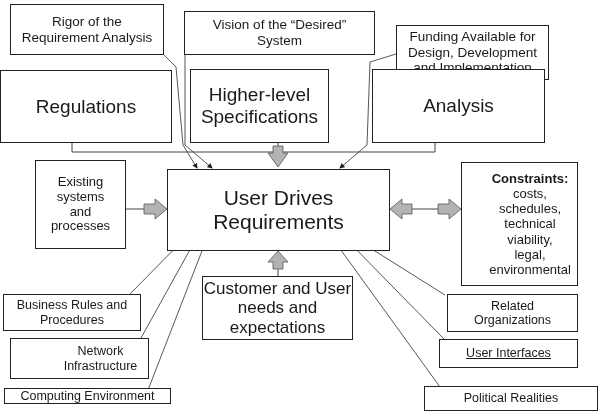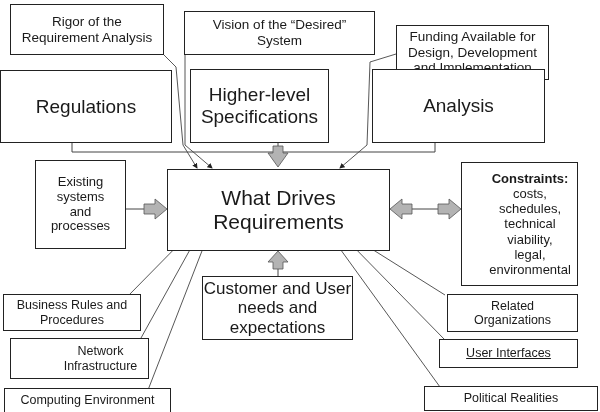--- a/index.html
+++ b/index.html
@@ -60,21 +60,21 @@
 System</div>
 <div class="box md" style="left:396px; top:0px; width:153px; height:55px;margin-top:25px;">Funding Available for
 Design, Development
 and Implementation</div>
 
 <div class="box lg" style="left:0px; top:70px; width:172px; height:73px;">Regulations</div>
 <div class="box lg" style="left:190px; top:69px; width:139px; height:74px;">Higher-level
 Specifications</div>
 <div class="box lg" style="left:372px; top:69px; width:173px; height:74px;">Analysis</div>
 
-<div class="box xl" style="left:167px; top:169px; width:223px; height:82px;">What Drives
+<div class="box xl" style="left:167px; top:169px; width:223px; height:82px;">User Drives
 Requirements</div>
 
 <div class="box sm" style="left:35px; top:160px; width:91px; height:89px; font-size:13px;">Existing
 systems
 and
 processes</div>
 <div class="box constraints" style="left:461px; top:162px; width:117px; height:124px;">
   <span class="title">Constraints:</span>
   <span style="white-space:pre-line;">costs,
 schedules,
@@ -85,18 +85,18 @@
 </div>
 
 <div class="box" style="left:202px; top:276px; width:151px; height:64px; font-size:17px;">Customer and User
 needs and
 expectations</div>
 
 <div class="box sm" style="left:3px; top:294px; width:138px; height:37px;">Business Rules and
 Procedures</div>
 <div class="box sm" style="left:10px; top:338px; width:139px; height:41px;padding-left:42px;">Network
 Infrastructure</div>
-<div class="box sm" style="left:4px; top:388px; width:167px; height:25px;">Computing Environment</div>
+<div class="box sm" style="left:4px; top:388px; width:167px; height:16px;">Computing Environment</div>
 
 <div class="box sm" style="left:447px; top:294px; width:131px; height:38px;">Related
 Organizations</div>
 <div class="box sm" style="left:439px; top:339px; width:139px; height:29px;text-decoration:underline;">User Interfaces</div>
 <div class="box sm" style="left:424px; top:386px; width:174px; height:25px;">Political Realities</div>
 
 </body></html>

